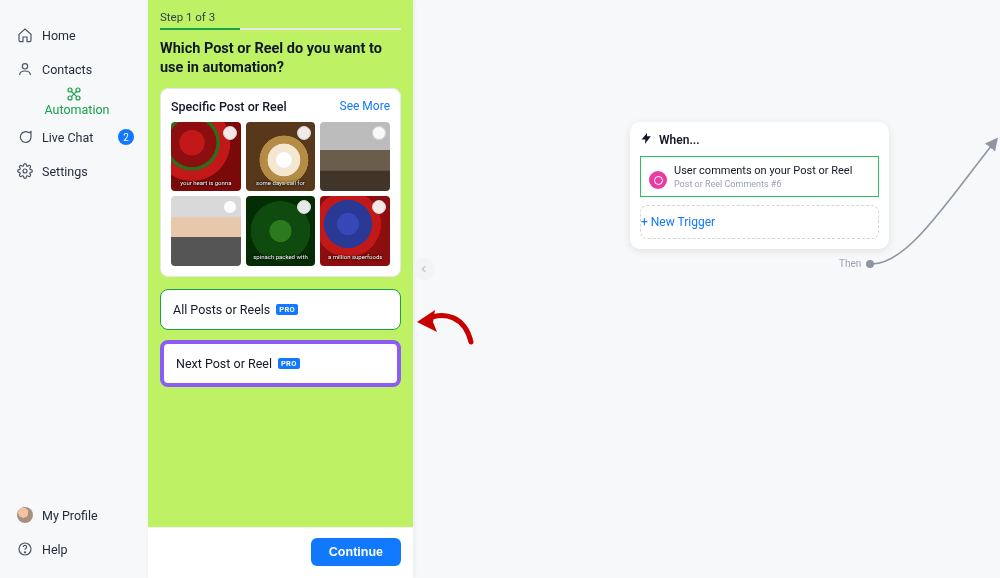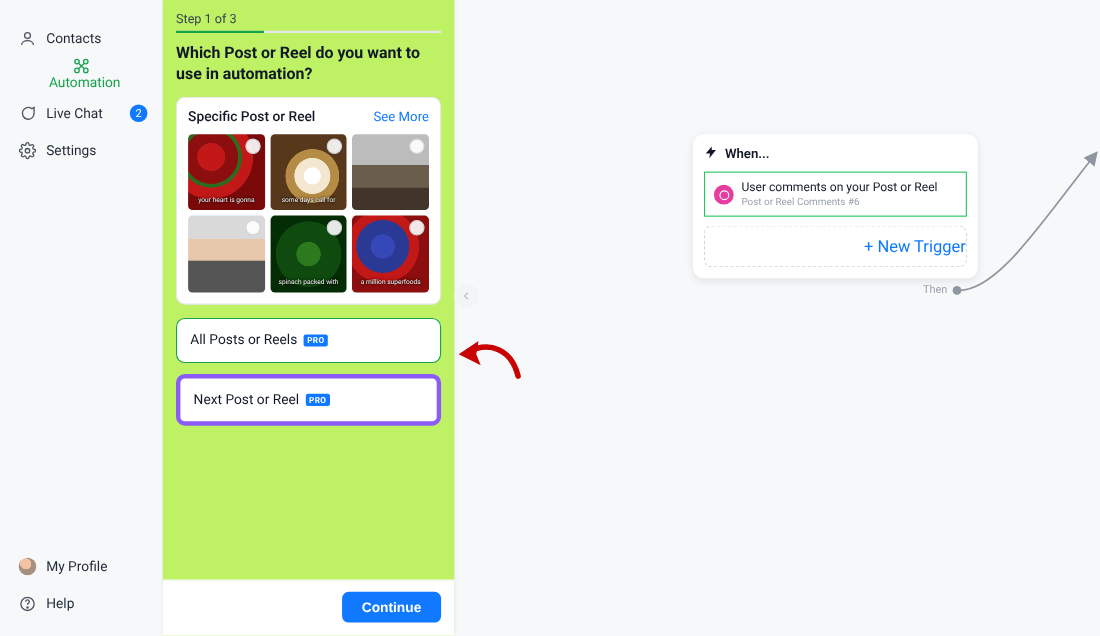--- a/index.html
+++ b/index.html
@@ -218,41 +218,41 @@
     display:flex; align-items:center; gap:6px;
     font-size:12px; font-weight:600; color:#111827;
     margin-bottom:8px;
   }
   .trigger {
     border: 1.5px solid #22c55e;
     border-radius: 0;
     padding: 7px 8px;
     display:flex;
     gap:7px;
-    align-items:center;
+    align-items:flex-end;
     margin-bottom:8px;
   }
   .trigger .ic {
     width:18px; height:18px; border-radius:50%;
     background:#e73ca0;
     display:flex; align-items:center; justify-content:center;
     flex-shrink:0;
     margin-top:1px;
   }
   .trigger .ic::after {
     content:""; width:7px; height:7px; border:1.5px solid #fff; border-radius:50%;
   }
   .trigger .tx .l1 { font-size:11px; color:#111827; line-height:1.2; }
   .trigger .tx .l2 { font-size:9px; color:#9ca3af; margin-top:2px; }
   .new-trigger {
     border: 1px dashed #d1d5db;
     border-radius:7px;
-    text-align:right;
+    text-align:left;
     padding: 9px 0;
-    font-size:15px;
+    font-size:12px;
     color:#1079ff;
     cursor:pointer;
   }
   .then {
     position:absolute;
     left: 839px; top: 258px;
     font-size:10px; color:#9ca3af;
   }
   .dot {
     position:absolute;
@@ -269,20 +269,28 @@
     left: 868px; top: 130px;
     width: 132px; height: 150px;
     overflow: visible;
   }
 </style>
 </head>
 <body>
 
 <div class="sidebar">
   <div class="side-items">
+    <div class="side-item">
+      <span class="icon">
+        <svg width="16" height="16" viewBox="0 0 24 24" fill="none" stroke="#4b5563" stroke-width="1.8">
+            <path d="M3 11l9-8 9 8v9a2 2 0 0 1-2 2h-4v-7h-6v7H5a2 2 0 0 1-2-2z"></path>
+          </svg>
+      </span>
+      <span class="label">Home</span>
+    </div>
     <div class="side-item">
       <span class="icon">
         <svg width="16" height="16" viewBox="0 0 24 24" fill="none" stroke="#4b5563" stroke-width="1.8">
             <circle cx="12" cy="8" r="4"></circle>
             <path d="M4 21c0-4 4-6 8-6s8 2 8 6"></path>
           </svg>
       </span>
       <span class="label">Contacts</span>
     </div>
     <div class="side-item active">

